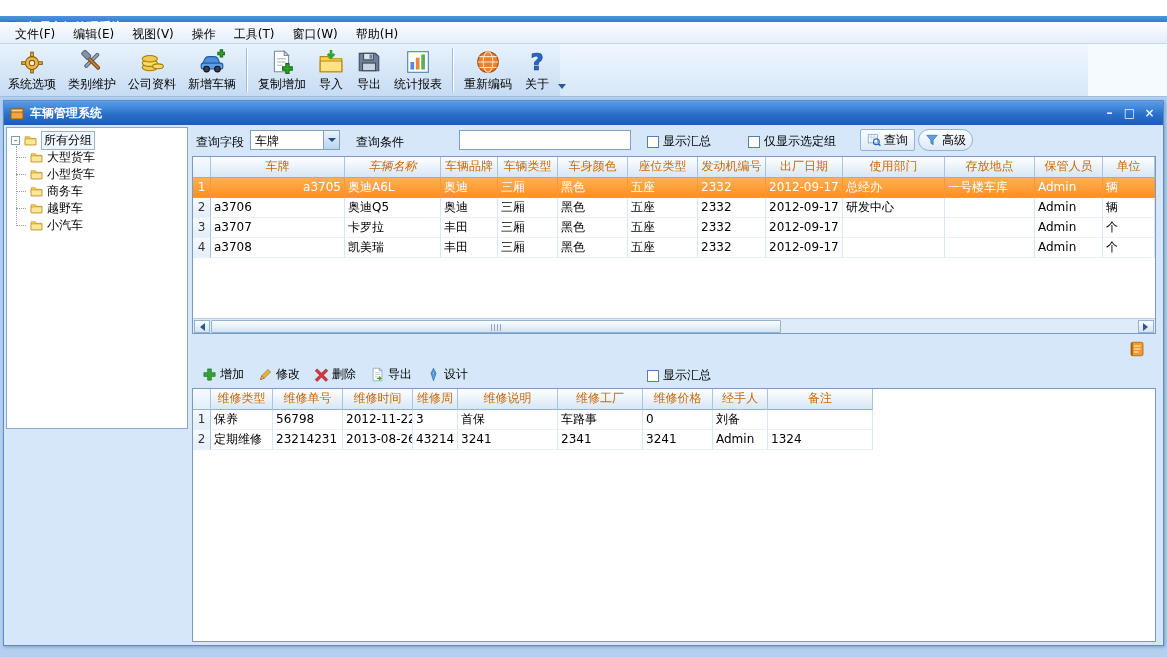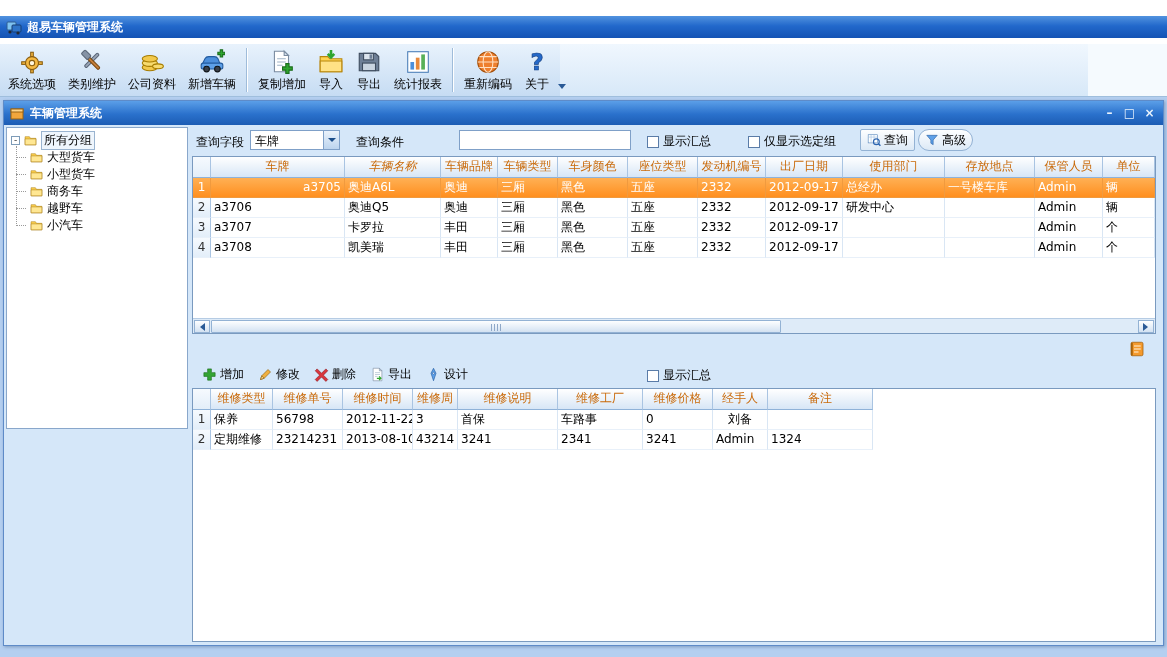--- a/index.html
+++ b/index.html
@@ -144,20 +144,29 @@
         <svg viewBox="0 0 16 16">
           <rect x="1" y="3" width="9" height="8" rx="1" fill="#7EC3F0" stroke="#2E5E92"></rect>
           <rect x="6" y="6" width="9" height="7" rx="1" fill="#2E74C8" stroke="#163E74"></rect>
           <circle cx="4" cy="13" r="1.6" fill="#222833"></circle>
           <circle cx="12" cy="14" r="1.6" fill="#222833"></circle>
         </svg>
       </span>
     <span>超易车辆管理系统</span>
   </div>
 
+  <div class="menubar">
+      <div class="menu-item">文件(F)</div>
+      <div class="menu-item">编辑(E)</div>
+      <div class="menu-item">视图(V)</div>
+      <div class="menu-item">操作</div>
+      <div class="menu-item">工具(T)</div>
+      <div class="menu-item">窗口(W)</div>
+      <div class="menu-item">帮助(H)</div>
+    </div>
 
   <div class="toolbar">
     <div class="toolbar-light"></div>
     <div class="toolbar-end"></div>
     <div class="tool-overflow"></div>
   <div class="tool-item">
         <div class="tool-icon">
           <svg viewBox="0 0 24 24">
             <rect x="10.8" y="3" width="2.4" height="4" fill="#F5B942" stroke="#8A5E10"></rect>
             <rect x="10.8" y="19" width="2.4" height="3" fill="#F5B942" stroke="#8A5E10"></rect>
@@ -553,28 +562,28 @@
             <div class="grid-rows">
                 <div class="grow">
                   <div class="gcell ind" style="width: 18px;">1</div>
                   <div class="gcell" style="width: 62px;">保养</div>
                   <div class="gcell" style="width: 70px;">56798</div>
                   <div class="gcell" style="width: 70px;">2012-11-22</div>
                   <div class="gcell" style="width: 45px;">3</div>
                   <div class="gcell" style="width: 100px;">首保</div>
                   <div class="gcell" style="width: 85px;">车路事</div>
                   <div class="gcell" style="width: 70px;">0</div>
-                  <div class="gcell" style="width: 55px; text-align: center;">刘备</div>
+                  <div class="gcell" style="width: 55px;">刘备</div>
                   <div class="gcell" style="width: 105px;"></div>
                 </div>
                 <div class="grow">
                   <div class="gcell ind" style="width: 18px;">2</div>
                   <div class="gcell" style="width: 62px;">定期维修</div>
                   <div class="gcell" style="width: 70px;">23214231</div>
-                  <div class="gcell" style="width: 70px;">2013-08-10</div>
+                  <div class="gcell" style="width: 70px;">2013-08-26</div>
                   <div class="gcell" style="width: 45px;">43214</div>
                   <div class="gcell" style="width: 100px;">3241</div>
                   <div class="gcell" style="width: 85px;">2341</div>
                   <div class="gcell" style="width: 70px;">3241</div>
                   <div class="gcell" style="width: 55px;">Admin</div>
                   <div class="gcell" style="width: 105px;">1324</div>
                 </div>
               </div>
           </div>
 

